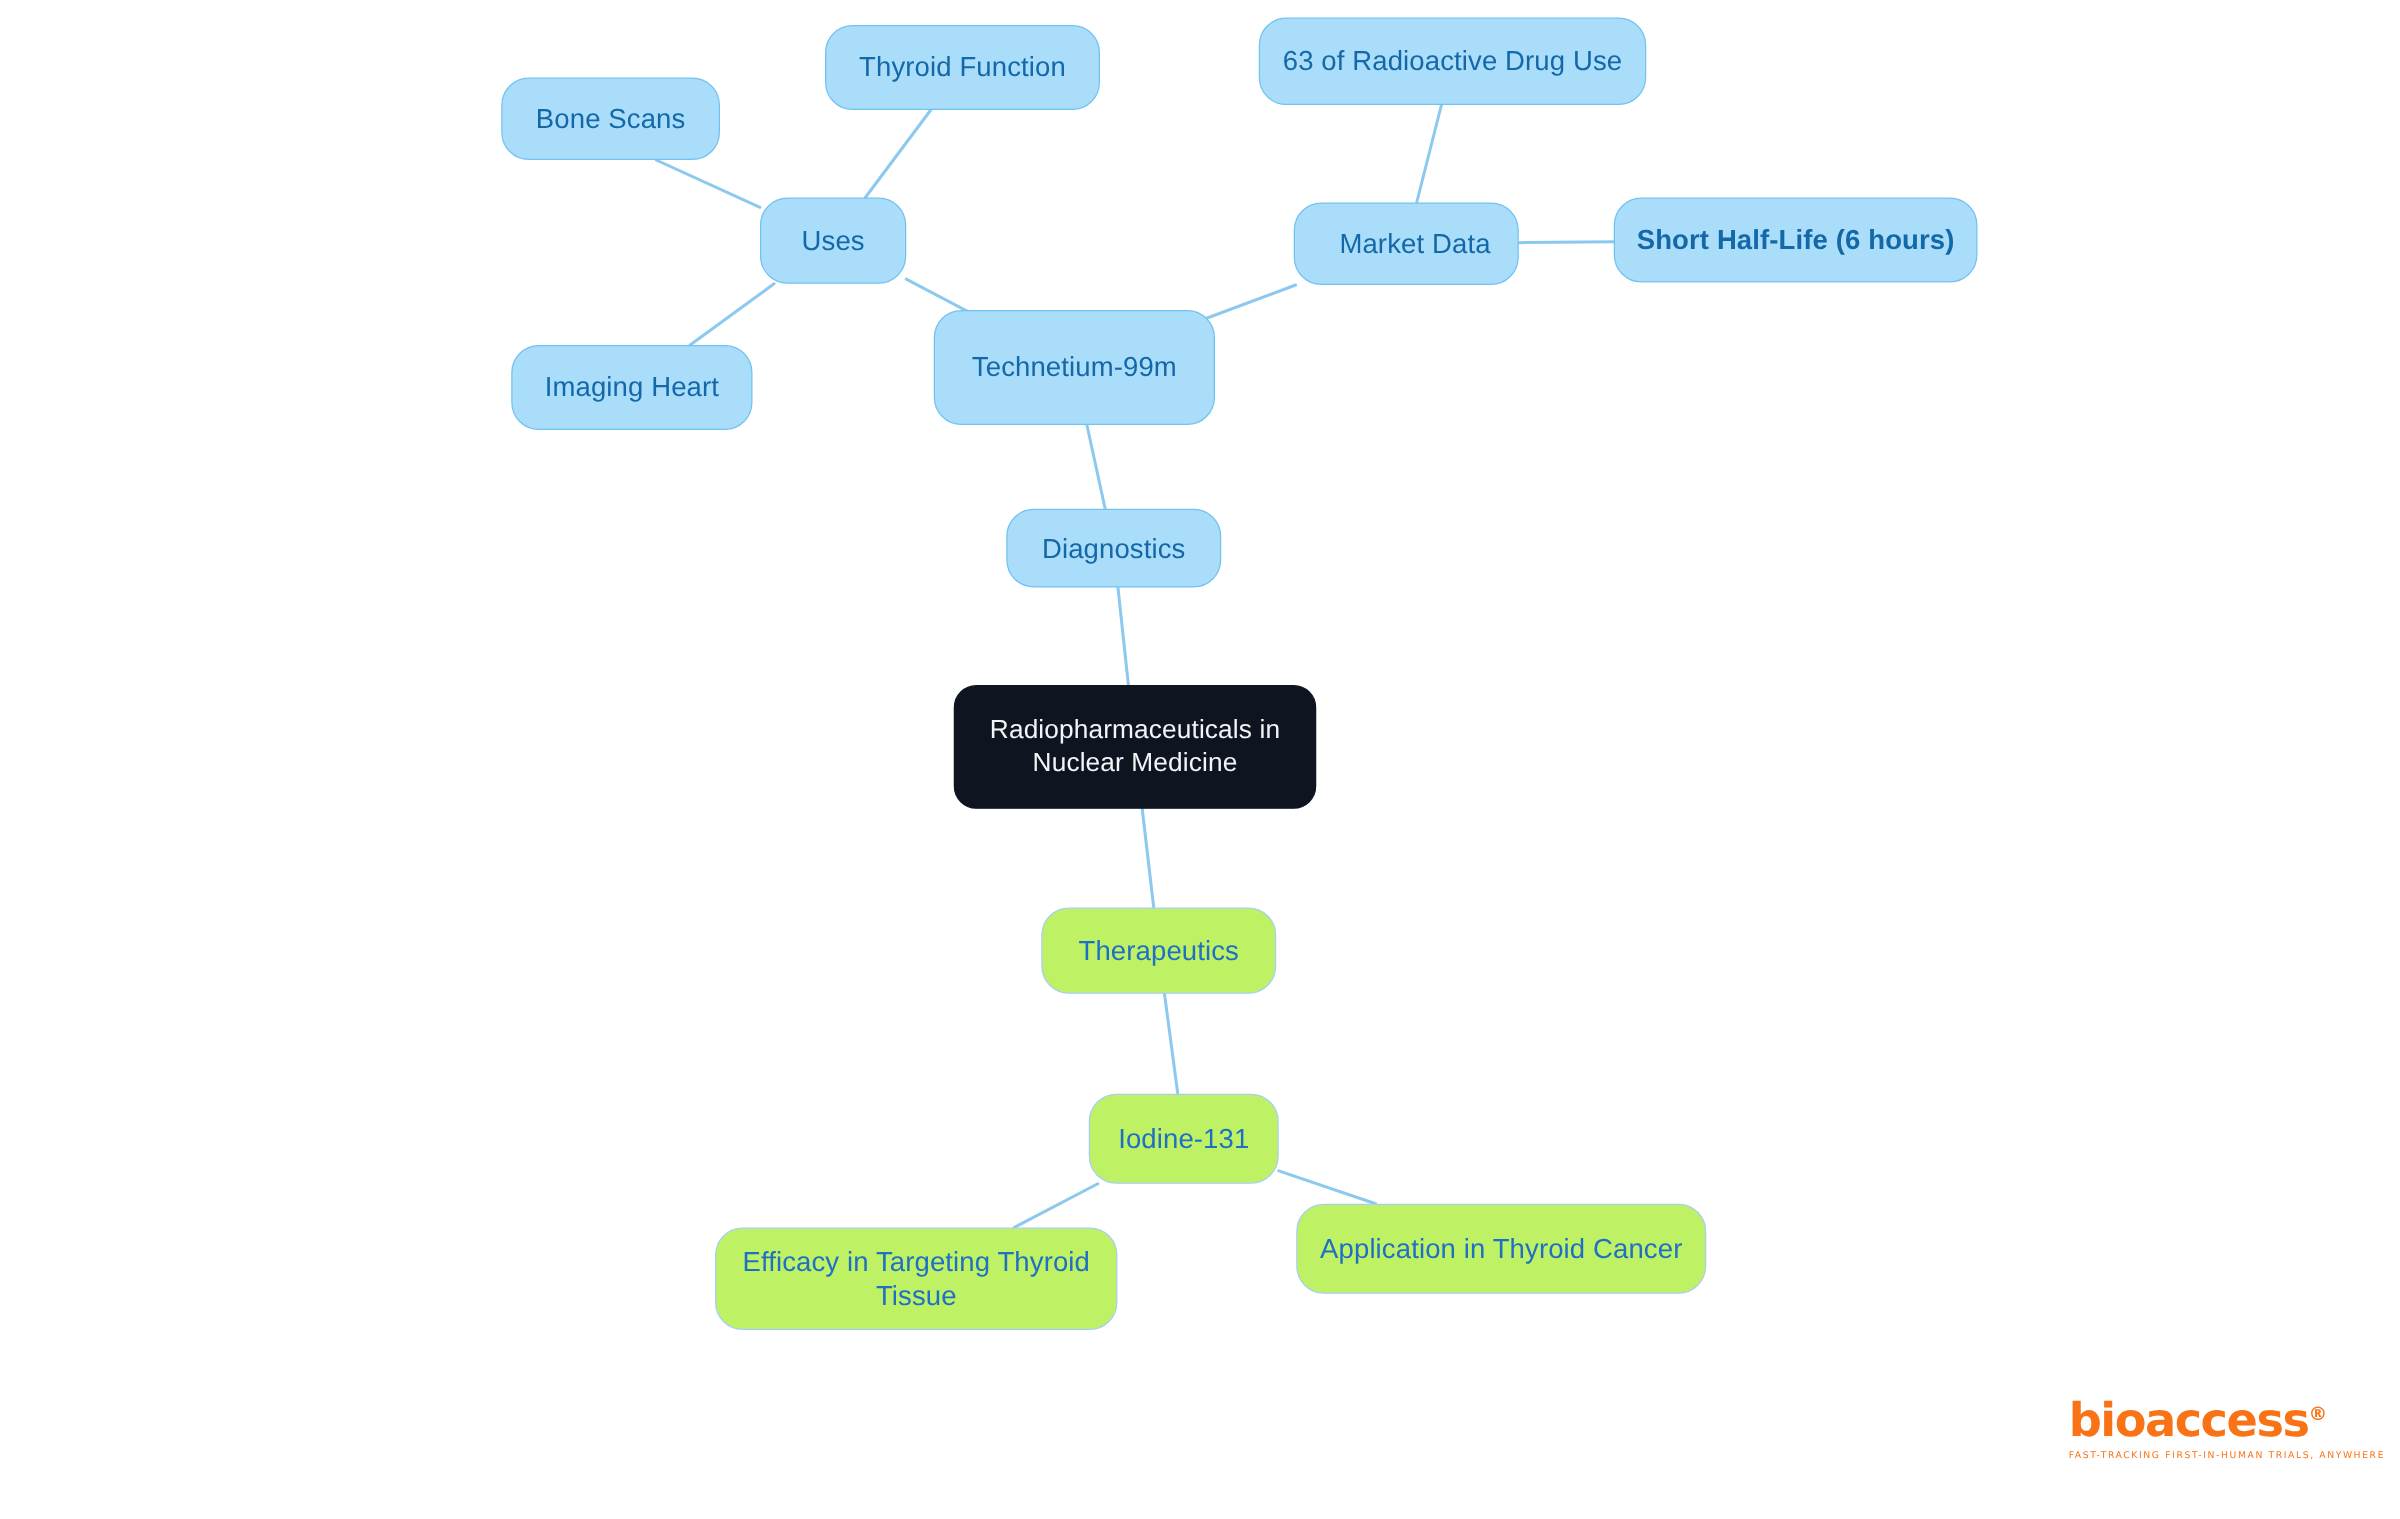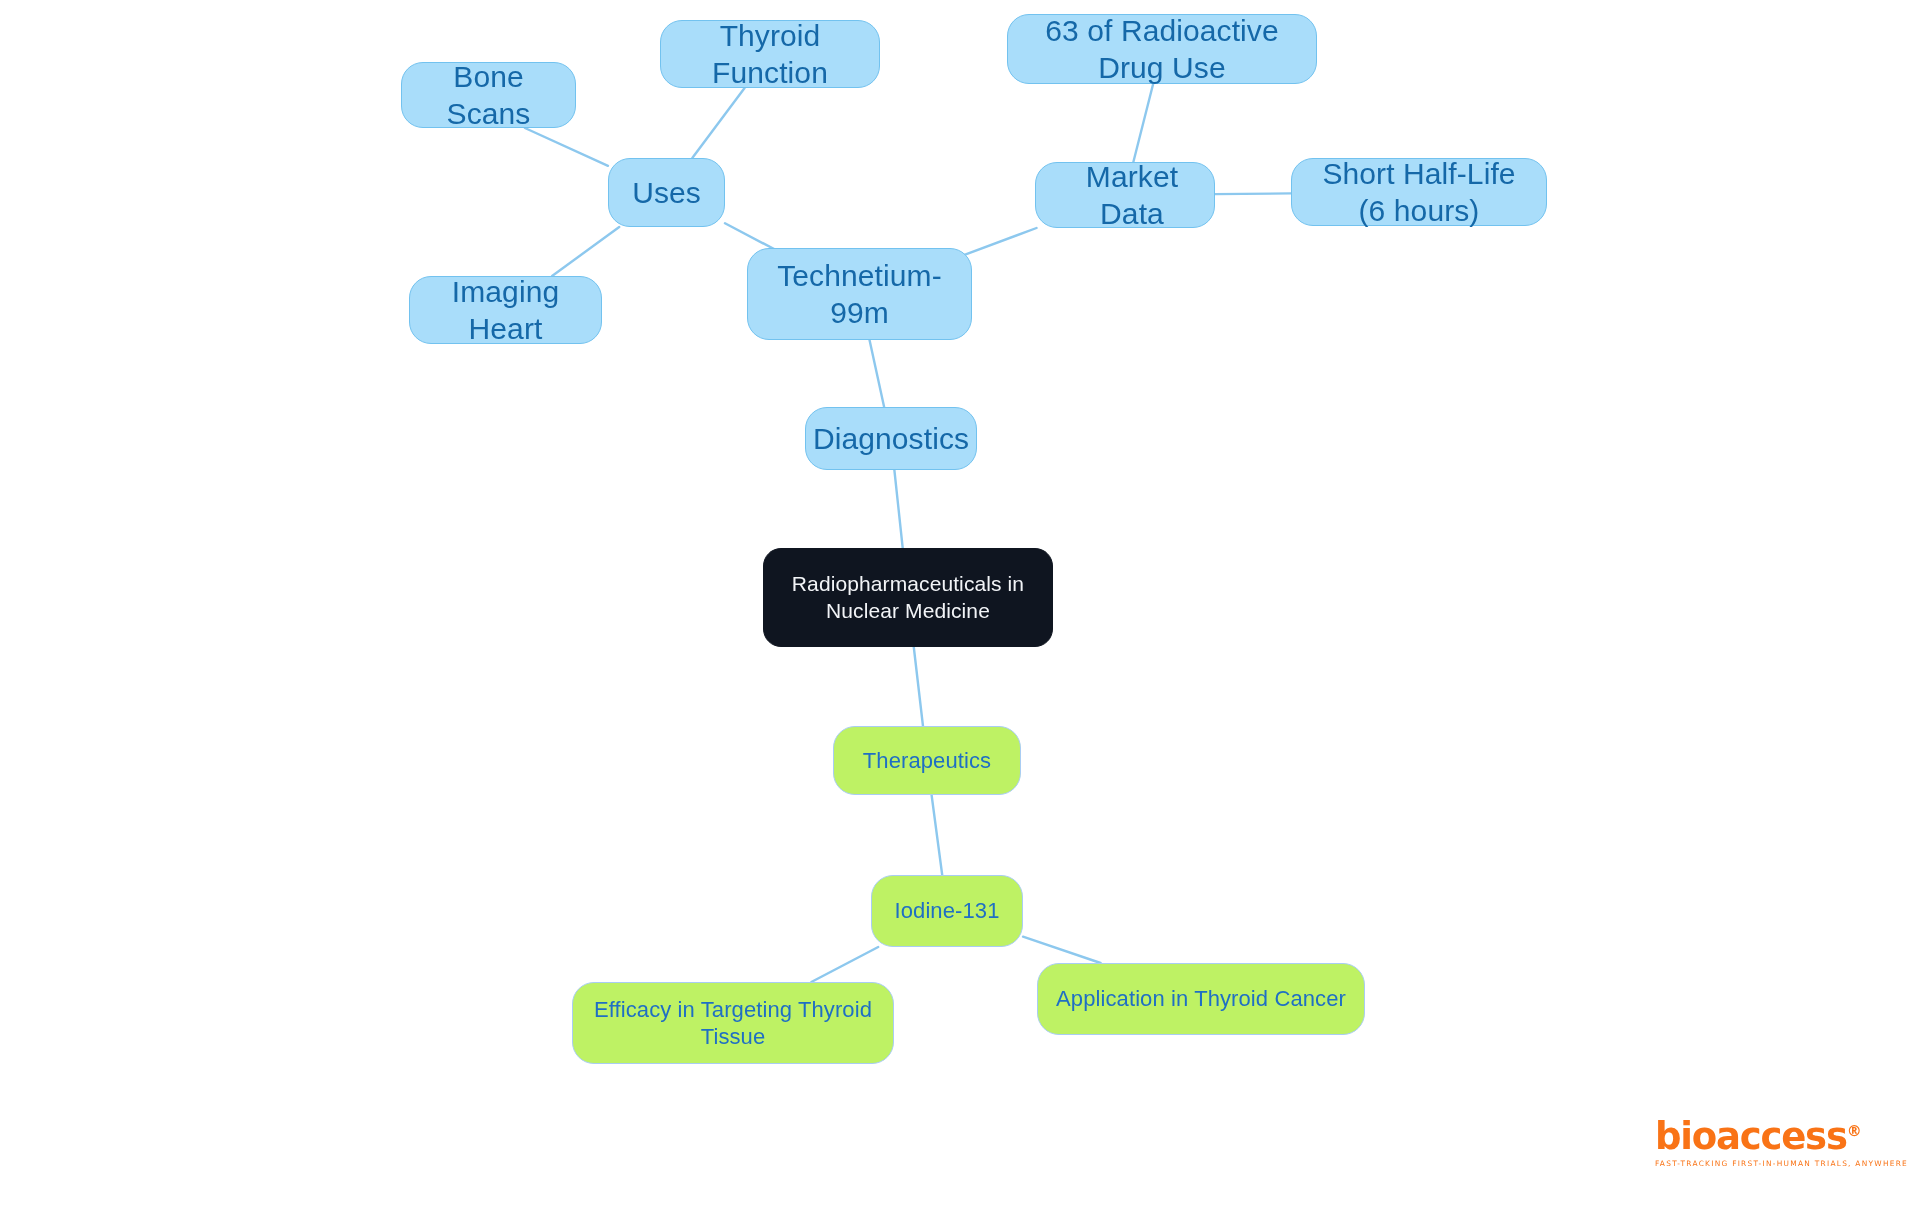--- a/index.html
+++ b/index.html
@@ -50,21 +50,21 @@
     color: #f2f4f7;
     font-size: 21px;
     border-radius: 18px;
   }
 
   
   .node--sky {
     background: #a9ddfa;
     border: 1.6px solid #72c2ef;
     color: #1568a8;
-    font-size: 30px;
+    font-size: 22px;
   }
 
   
   .node--pale {
     background: #bef264;
     border: 1.6px solid #a9cdf3;
     color: #1f6fc4;
     font-size: 22px;
   }
 
@@ -123,21 +123,21 @@
   <div id="node-layer">
       <div class="node node--root" style="left: 763px; top: 548px; width: 290px; height: 99px;">Radiopharmaceuticals in Nuclear Medicine</div>
       <div class="node node--sky" style="left: 805px; top: 407px; width: 172px; height: 63px;">Diagnostics</div>
       <div class="node node--sky" style="left: 747px; top: 248px; width: 225px; height: 92px;">Technetium-99m</div>
       <div class="node node--sky" style="left: 608px; top: 158px; width: 117px; height: 69px;">Uses</div>
       <div class="node node--sky" style="left: 365px; top: 62px; width: 175px; height: 66px; margin-left: 36px;">Bone Scans</div>
       <div class="node node--sky" style="left: 660px; top: 20px; width: 220px; height: 68px;">Thyroid Function</div>
       <div class="node node--sky" style="left: 409px; top: 276px; width: 193px; height: 68px;">Imaging Heart</div>
       <div class="node node--sky" style="left: 1035px; top: 162px; width: 180px; height: 66px; padding-left: 28px;">Market Data</div>
       <div class="node node--sky" style="left: 1007px; top: 14px; width: 310px; height: 70px;">63 of Radioactive Drug Use</div>
-      <div class="node node--sky" style="left: 1291px; top: 158px; width: 256px; height: 68px;">Short Half-Life (6 hours)</div>
+      <div class="node node--sky" style="left: 1291px; top: 158px; width: 291px; height: 68px; font-weight: bold;">Short Half-Life (6 hours)</div>
       <div class="node node--pale" style="left: 833px; top: 726px; width: 188px; height: 69px;">Therapeutics</div>
       <div class="node node--pale" style="left: 871px; top: 875px; width: 152px; height: 72px;">Iodine-131</div>
       <div class="node node--pale" style="left: 572px; top: 982px; width: 322px; height: 82px;">Efficacy in Targeting Thyroid Tissue</div>
       <div class="node node--pale" style="left: 1037px; top: 963px; width: 328px; height: 72px;">Application in Thyroid Cancer</div>
     </div>
 
   <div class="logo">
     <div class="logo-word">
       <span>bioaccess</span><span class="logo-reg">®</span>
     </div>

